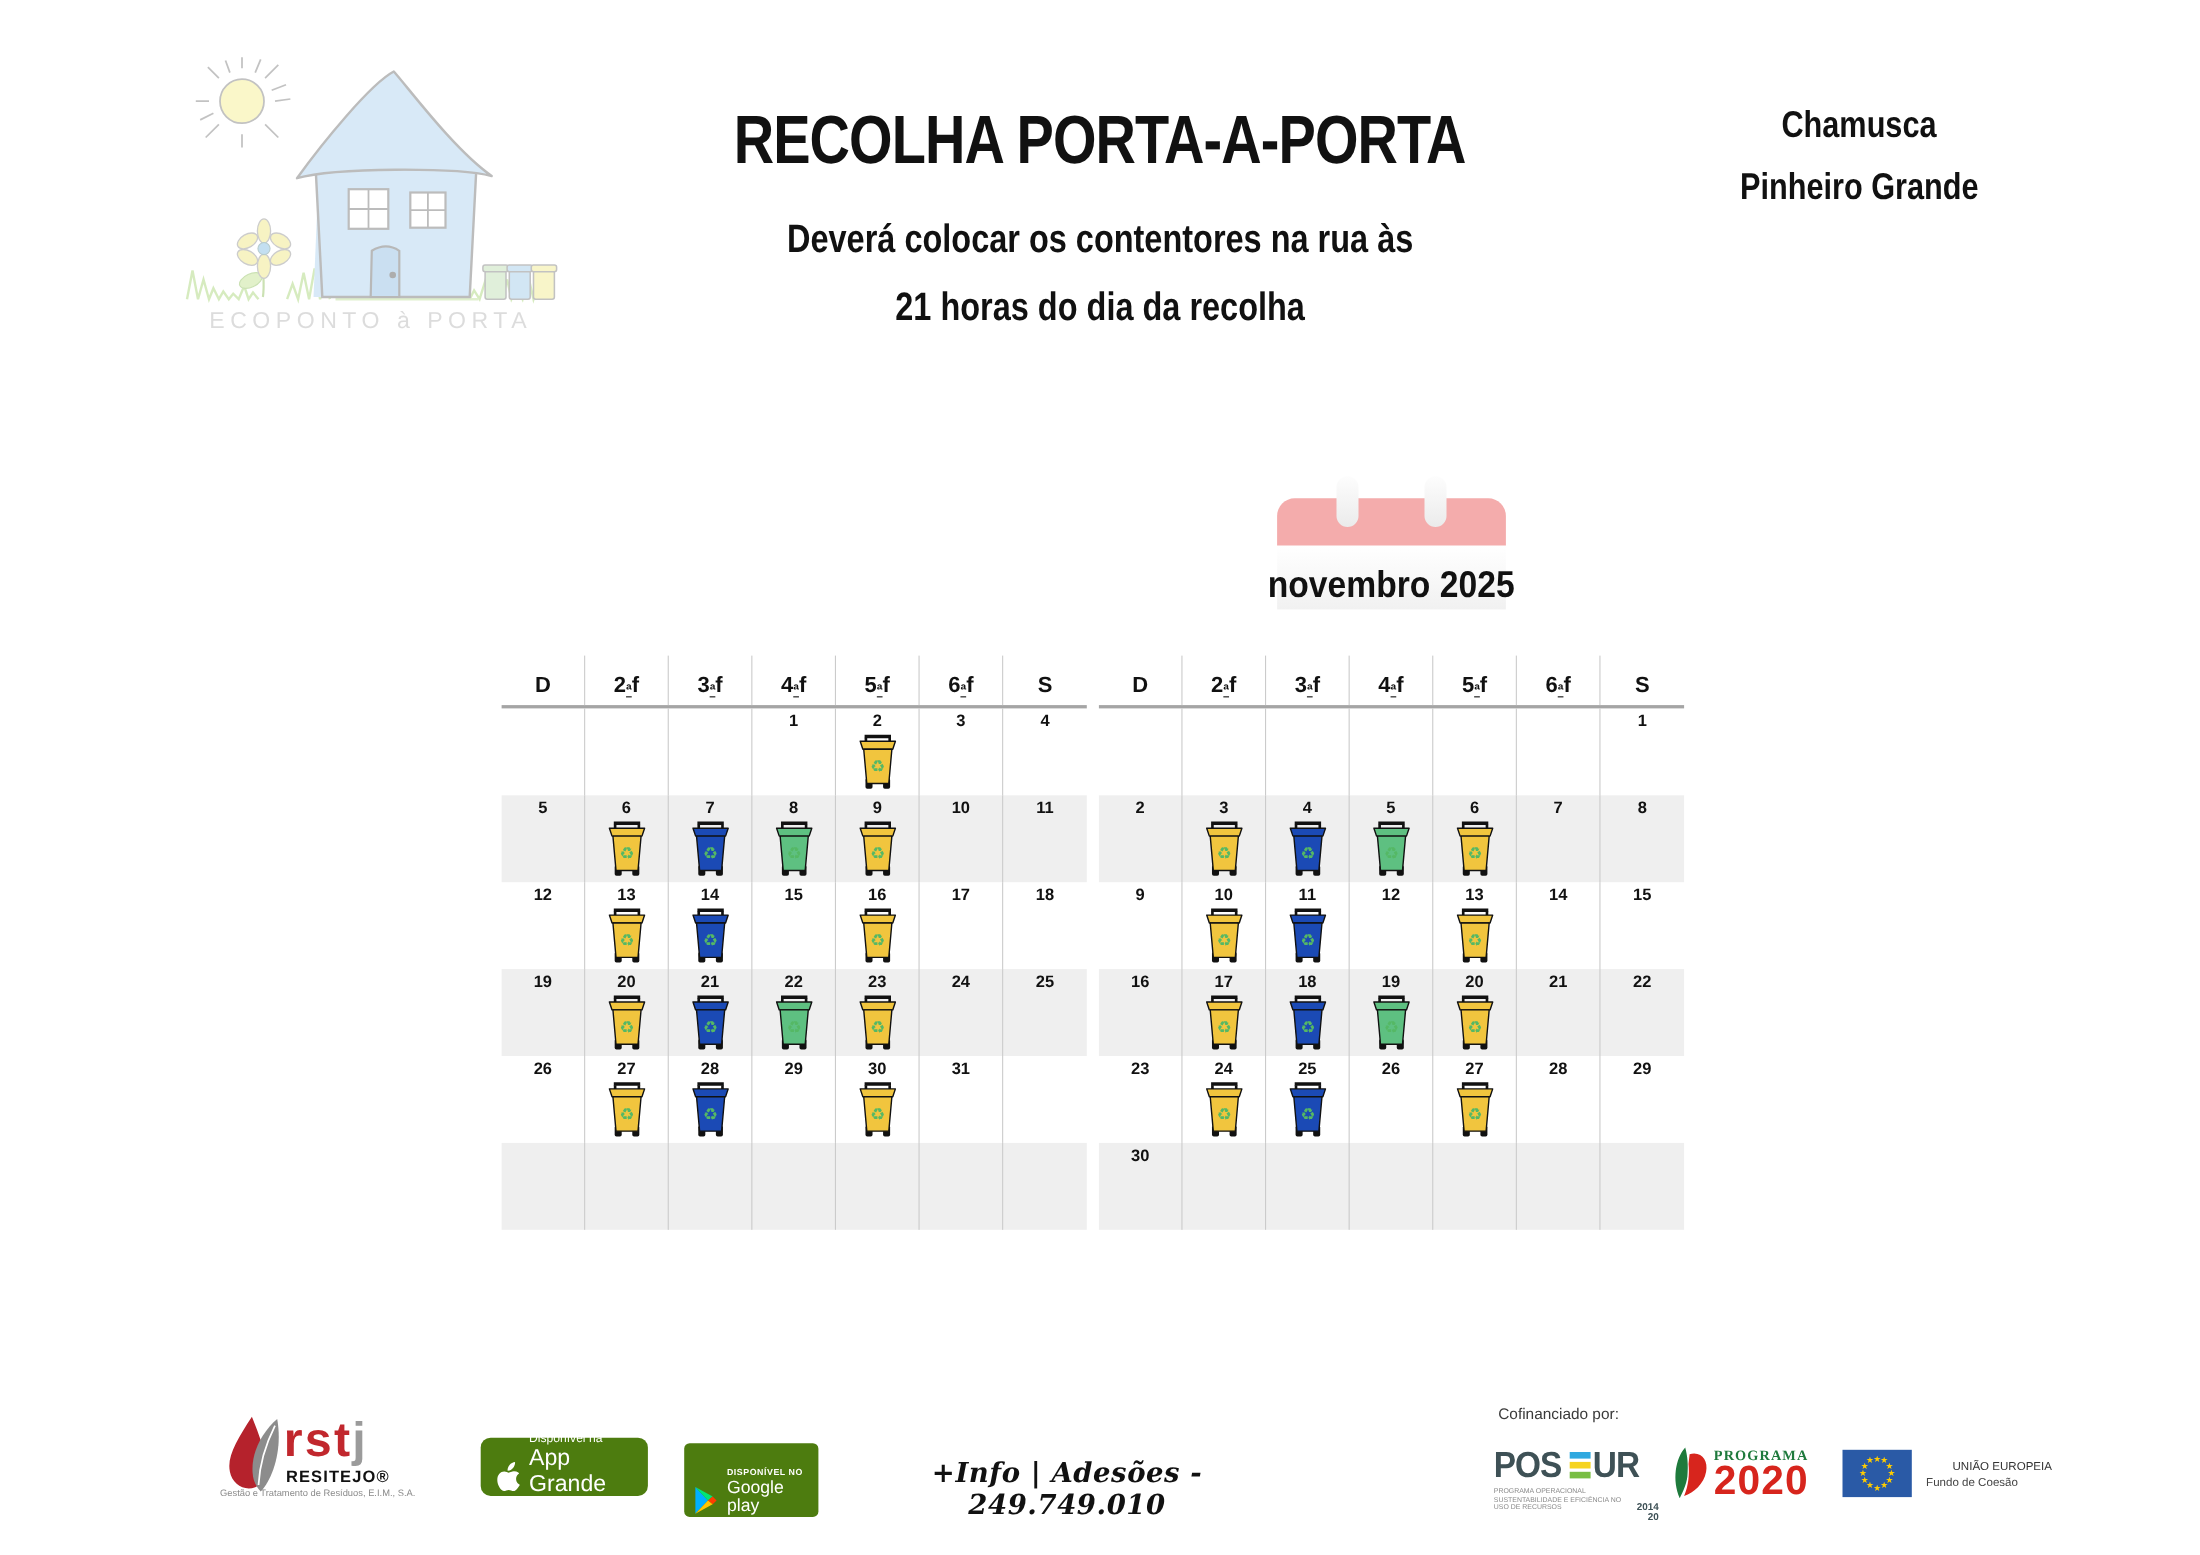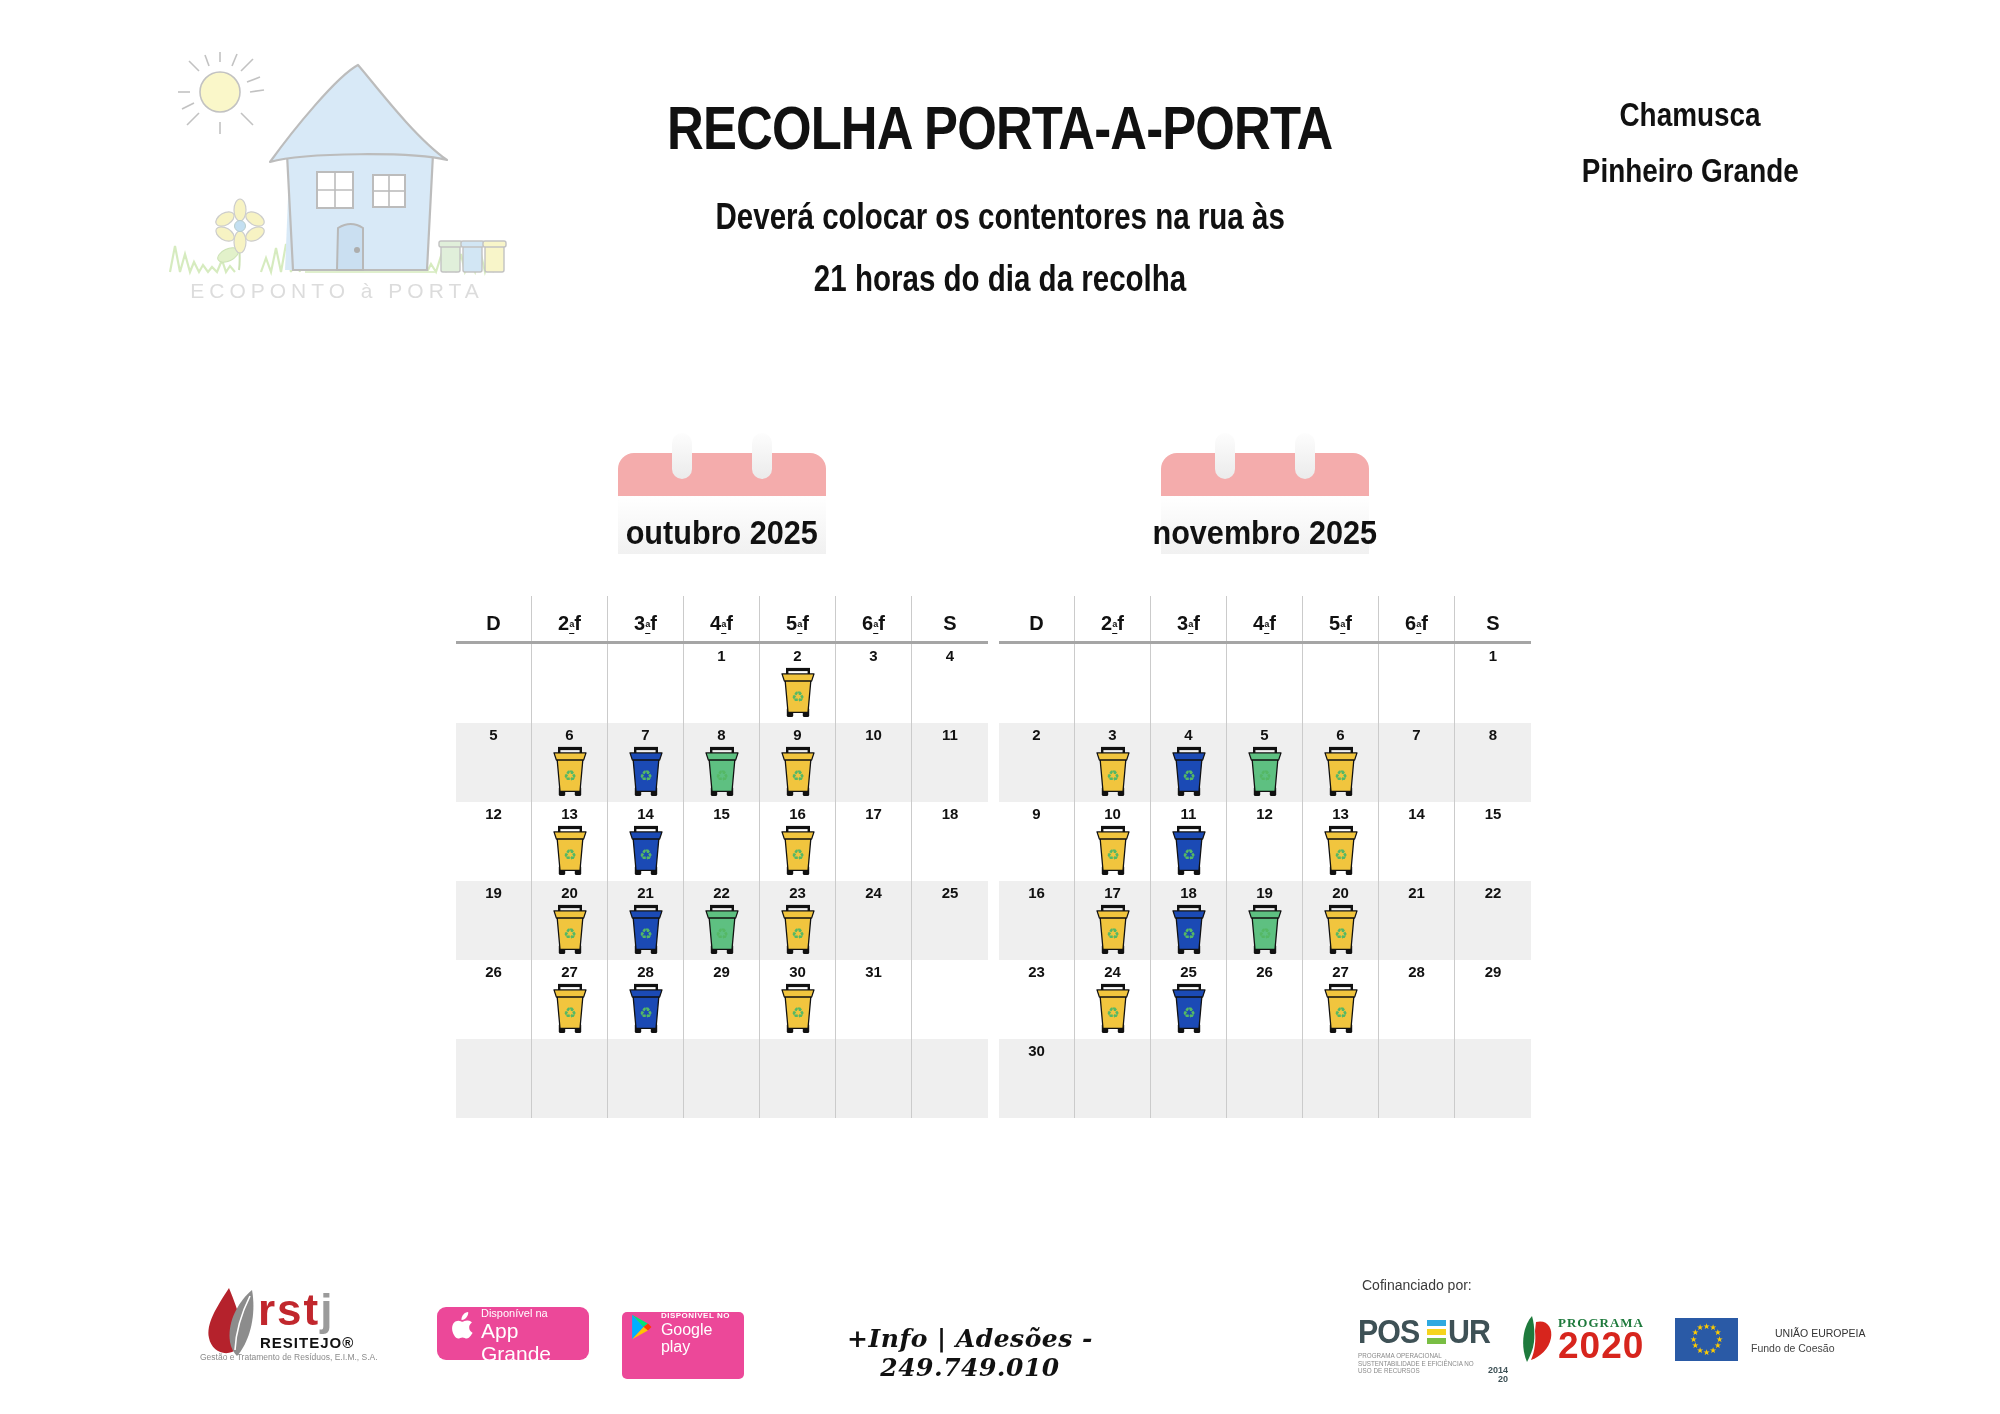--- a/index.html
+++ b/index.html
@@ -35,21 +35,21 @@
   .cell:last-child{border-right:none;}
   .daynum{font-size:15px;font-weight:bold;line-height:17px;}
   .bin{line-height:0;}
 
   
   .resitejo{left:200px;top:1284px;width:240px;height:80px;}
   .rst-word{position:absolute;left:58px;top:6px;font-size:44px;font-weight:bold;letter-spacing:2px;line-height:40px;}
   .rst-red{color:#C1272D;} .rst-gray{color:#9B9B9B;}
   .rst-name{position:absolute;left:60px;top:50px;font-size:15px;font-weight:bold;letter-spacing:1px;color:#111;}
   .rst-sub{position:absolute;left:0px;top:68px;font-size:8.5px;color:#8a8a8a;white-space:nowrap;}
-  .store-badge{background:#ec4899;border-radius:9px;color:#fff;display:flex;align-items:flex-start;box-sizing:border-box;}
+  .store-badge{background:#4d7c0f;border-radius:9px;color:#fff;display:flex;align-items:flex-end;box-sizing:border-box;}
   .appstore{left:437px;top:1307px;width:152px;height:53px;padding:0 10px;}
   .gplay{left:622px;top:1312px;width:122px;height:67px;padding:0 8px;border-radius:5px;}
   .badge-txt{margin-left:8px;line-height:1.1;}
   .badge-s{font-size:11px;} .badge-l{font-size:21px;font-weight:500;}
   .gp-s{font-size:8px;letter-spacing:.5px;font-weight:bold;} .gp-l{font-size:16px;}
   .infoline{left:790px;top:1324px;width:360px;text-align:center;font-family:"DejaVu Serif",serif;font-style:italic;font-size:25px;font-weight:bold;letter-spacing:.5px;}
   .cofin{left:1362px;top:1277px;font-size:14px;color:#3a3a3a;}
   .poseur{left:1358px;top:1316px;width:150px;height:52px;}
   .poseur-row{display:flex;align-items:center;height:32px;}
   .poseur-word{font-size:33px;font-weight:bold;color:#3E5156;letter-spacing:-1px;transform:scaleX(.92);transform-origin:left;}
@@ -145,27 +145,20 @@
   </div>
 
   <div class="abs main-title"><span class="cond">RECOLHA PORTA-A-PORTA</span></div>
   <div class="abs subtitle1"><span class="cond">Deverá colocar os contentores na rua às</span></div>
   <div class="abs subtitle2"><span class="cond">21 horas do dia da recolha</span></div>
   <div class="abs location">
     <div><span class="cond">Chamusca</span></div>
     <div><span class="cond">Pinheiro Grande</span></div>
   </div>
 
-  <div class="abs cal-icon" style="left:618px;">
-    <div class="ring r1"></div>
-    <div class="ring r2"></div>
-    <div class="pinkbar"></div>
-    <div class="calbody"></div>
-    <div class="cal-month"><span class="cond9">outubro 2025</span></div>
-  </div>
 
   <div class="abs cal-icon" style="left:1161px;">
     <div class="ring r1"></div>
     <div class="ring r2"></div>
     <div class="pinkbar"></div>
     <div class="calbody"></div>
     <div class="cal-month"><span class="cond9">novembro 2025</span></div>
   </div>
 
   <div class="cal-grid" style="left:456px;">

